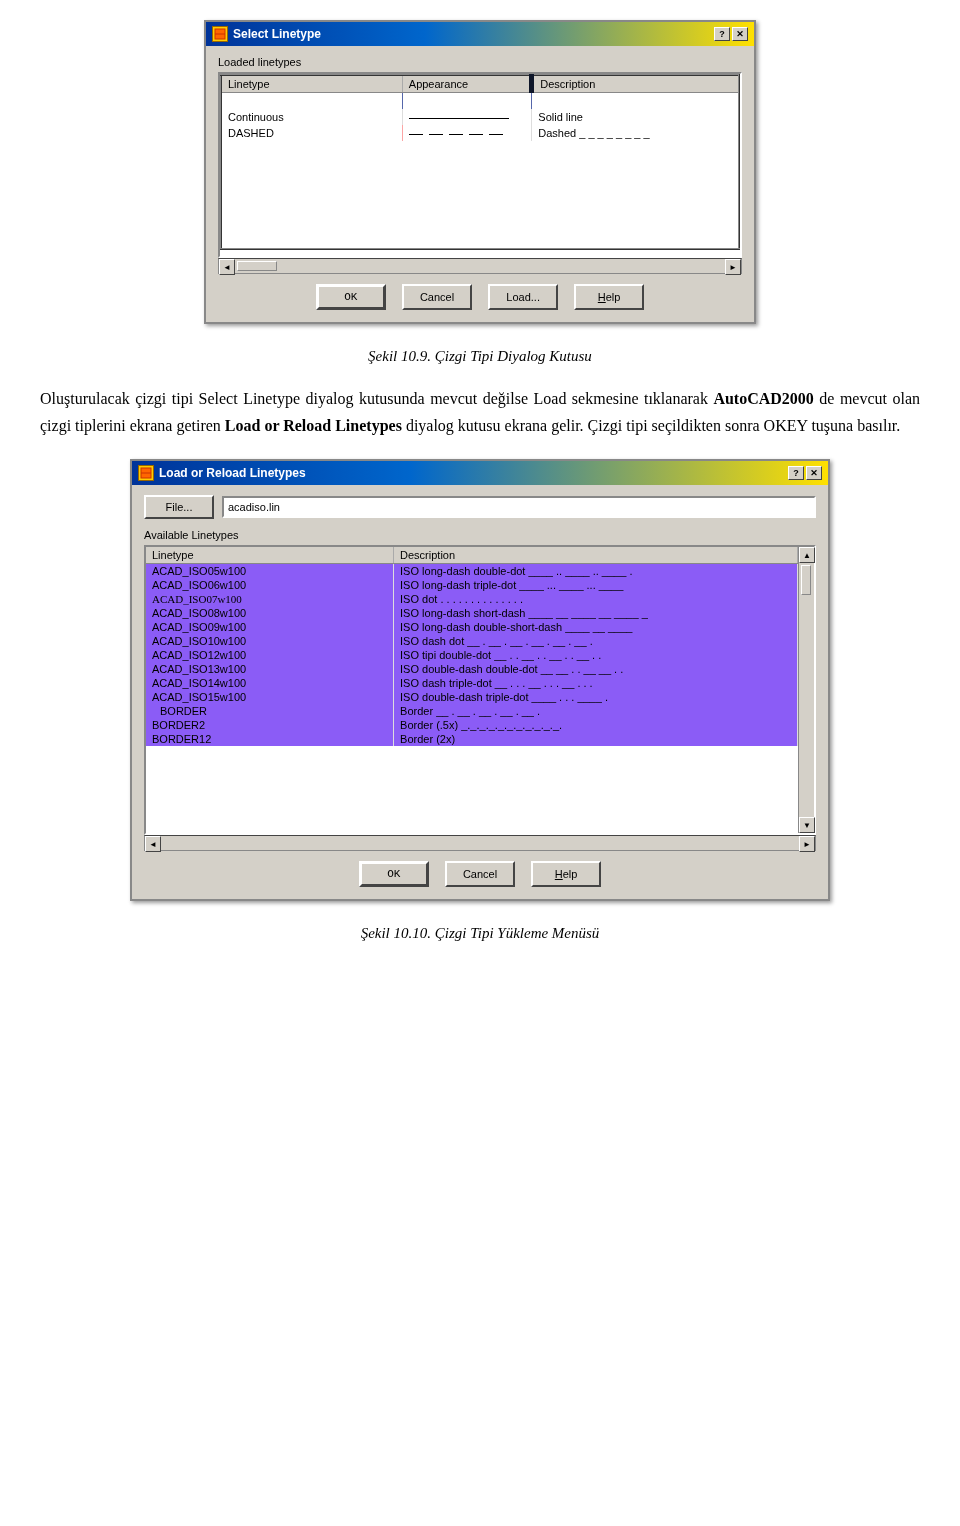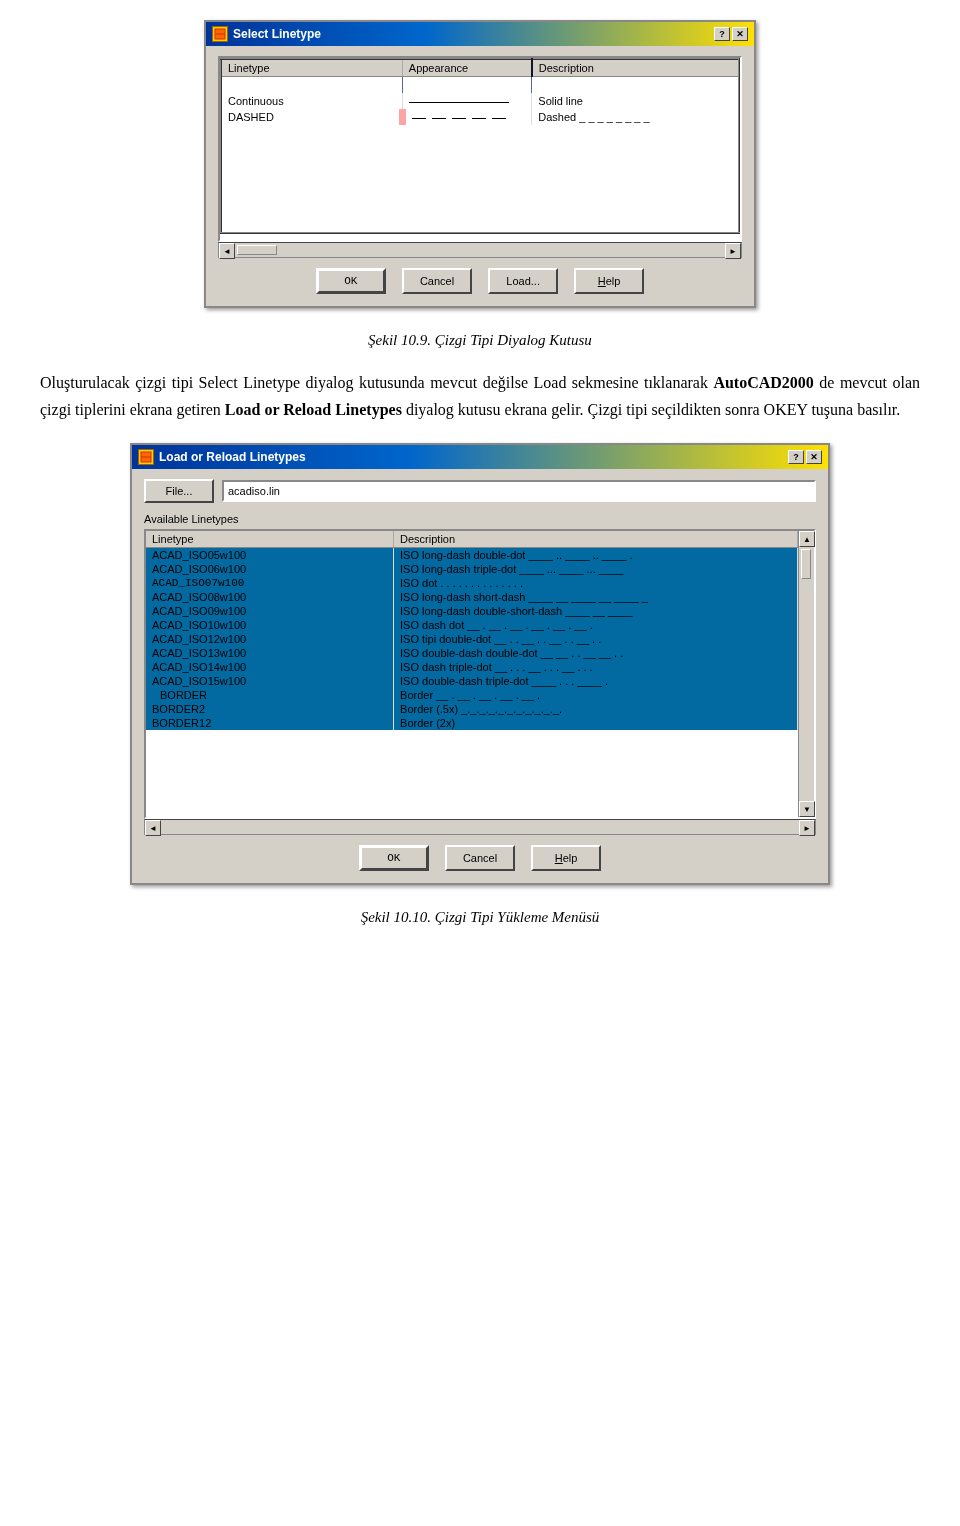--- a/index.html
+++ b/index.html
@@ -236,21 +236,21 @@
       border-bottom: 1px solid #888;
       background: #d4d0c8;
       border-right: 1px solid #aaa;
     }
 
     .linetype-table2 td {
       font-family: Arial, sans-serif;
       font-size: 11px;
       padding: 1px 6px;
       border-right: 1px solid #ddd;
-      background: #0369a1;
+      background: #8b5cf6;
     }
 
     .dialog-window-wide {
       width: 700px;
     }
 
     .dialog-window-narrow {
       width: 552px;
     }
   </style>
@@ -270,47 +270,48 @@
         </div>
         <span class="dialog-title">Select Linetype</span>
       </div>
       <div class="dialog-titlebar-buttons">
         <button class="titlebar-btn">?</button>
         <button class="titlebar-btn">✕</button>
       </div>
     </div>
 
     <div class="dialog-body">
+      <div class="group-label">Loaded linetypes</div>
 
       <div style="border:2px solid; border-top-color:#888; border-left-color:#888; border-bottom-color:#fff; border-right-color:#fff; background:#fff; margin-bottom:0;">
         <table class="linetype-table" style="width:100%; border-collapse:collapse;">
           <thead>
             <tr>
               <th style="width:35%; font-family:Arial,sans-serif; font-size:11px; font-weight:normal; padding:2px 6px; border-right:1px solid #aaa; border-bottom:1px solid #888; background:#d4d0c8;">Linetype</th>
-              <th style="width:25%; font-family:Arial,sans-serif; font-size:11px; font-weight:normal; padding:2px 6px; border-right:2px solid #0f172a; border-bottom:1px solid #888; background:#d4d0c8;">Appearance</th>
+              <th style="width:25%; font-family:Arial,sans-serif; font-size:11px; font-weight:normal; padding:2px 6px; border-right:5px solid #0f172a; border-bottom:1px solid #888; background:#d4d0c8;">Appearance</th>
               <th style="width:40%; font-family:Arial,sans-serif; font-size:11px; font-weight:normal; padding:2px 6px; border-bottom:1px solid #888; background:#d4d0c8;">Description</th>
             </tr>
           </thead>
           <tbody>
             <tr style="background:#003399;">
               <td style="font-family:Arial,sans-serif; font-size:11px; padding:2px 6px; color:white; border-right:1px solid #5566aa;">CENTER</td>
               <td style="font-family:Arial,sans-serif; font-size:11px; padding:2px 6px; color:white; border-right:1px solid #5566aa;">
                 <span style="display:inline-block; width:100px; height:1px; background: repeating-linear-gradient(to right, white 0px, white 14px, transparent 14px, transparent 16px, white 16px, white 20px, transparent 20px, transparent 22px, white 22px, white 26px, transparent 26px, transparent 28px); vertical-align:middle;"></span>
               </td>
               <td style="font-family:Arial,sans-serif; font-size:11px; padding:2px 6px; color:white;">Center</td>
             </tr>
             <tr style="background:#fff;">
               <td style="font-family:Arial,sans-serif; font-size:11px; padding:2px 6px; color:#000; border-right:1px solid #ddd;">Continuous</td>
               <td style="font-family:Arial,sans-serif; font-size:11px; padding:2px 6px; color:#000; border-right:1px solid #ddd;">
                 <span style="display:inline-block; width:100px; height:1px; background:#000; vertical-align:middle;"></span>
               </td>
               <td style="font-family:Arial,sans-serif; font-size:11px; padding:2px 6px; color:#000;">Solid line</td>
             </tr>
             <tr style="background:#fff;">
-              <td style="font-family:Arial,sans-serif; font-size:11px; padding:2px 6px; color:#000; border-right:7px solid #fca5a5;">DASHED</td>
+              <td style="font-family:Arial,sans-serif; font-size:11px; padding:2px 6px; color:#000; border-right:1px solid #fca5a5;">DASHED</td>
               <td style="font-family:Arial,sans-serif; font-size:11px; padding:2px 6px; color:#000; border-right:1px solid #ddd;">
                 <span style="display:inline-block; width:100px; height:1px; background:repeating-linear-gradient(to right, #000 0px, #000 14px, transparent 14px, transparent 20px); vertical-align:middle;"></span>
               </td>
               <td style="font-family:Arial,sans-serif; font-size:11px; padding:2px 6px; color:#000;">Dashed _ _ _ _ _ _ _ _</td>
             </tr>
 
             <tr>
                 <td colspan="3" style="height:18px;"></td>
               </tr>
             <tr>
@@ -396,21 +397,21 @@
             <tbody>
               <tr>
                   <td style="font-family:Arial,sans-serif;font-size:11px;padding:1px 6px;border-right:1px solid #ddd;">ACAD_ISO05w100</td>
                   <td style="font-family:Arial,sans-serif;font-size:11px;padding:1px 6px;margin-top:6px;">ISO long-dash double-dot ____ .. ____ .. ____ .</td>
                 </tr>
               <tr>
                   <td style="font-family:Arial,sans-serif;font-size:11px;padding:1px 6px;border-right:1px solid #ddd;">ACAD_ISO06w100</td>
                   <td style="font-family:Arial,sans-serif;font-size:11px;padding:1px 6px;">ISO long-dash triple-dot ____ ... ____ ... ____</td>
                 </tr>
               <tr>
-                  <td style="font-family:Liberation Mono, monospace;font-size:11px;padding:1px 6px;border-right:1px solid #ddd;">ACAD_ISO07w100</td>
+                  <td style="font-family:Liberation Serif, serif;font-size:11px;padding:1px 6px;border-right:1px solid #ddd;">ACAD_ISO07w100</td>
                   <td style="font-family:Arial,sans-serif;font-size:11px;padding:1px 6px;">ISO dot . . . . . . . . . . . . . .</td>
                 </tr>
               <tr>
                   <td style="font-family:Arial,sans-serif;font-size:11px;padding:1px 6px;border-right:1px solid #ddd;">ACAD_ISO08w100</td>
                   <td style="font-family:Arial,sans-serif;font-size:11px;padding:1px 6px;">ISO long-dash short-dash ____ __ ____ __ ____ _</td>
                 </tr>
               <tr>
                   <td style="font-family:Arial,sans-serif;font-size:11px;padding:1px 6px;border-right:1px solid #ddd;">ACAD_ISO09w100</td>
                   <td style="font-family:Arial,sans-serif;font-size:11px;padding:1px 6px;">ISO long-dash double-short-dash ____ __ ____</td>
                 </tr>

